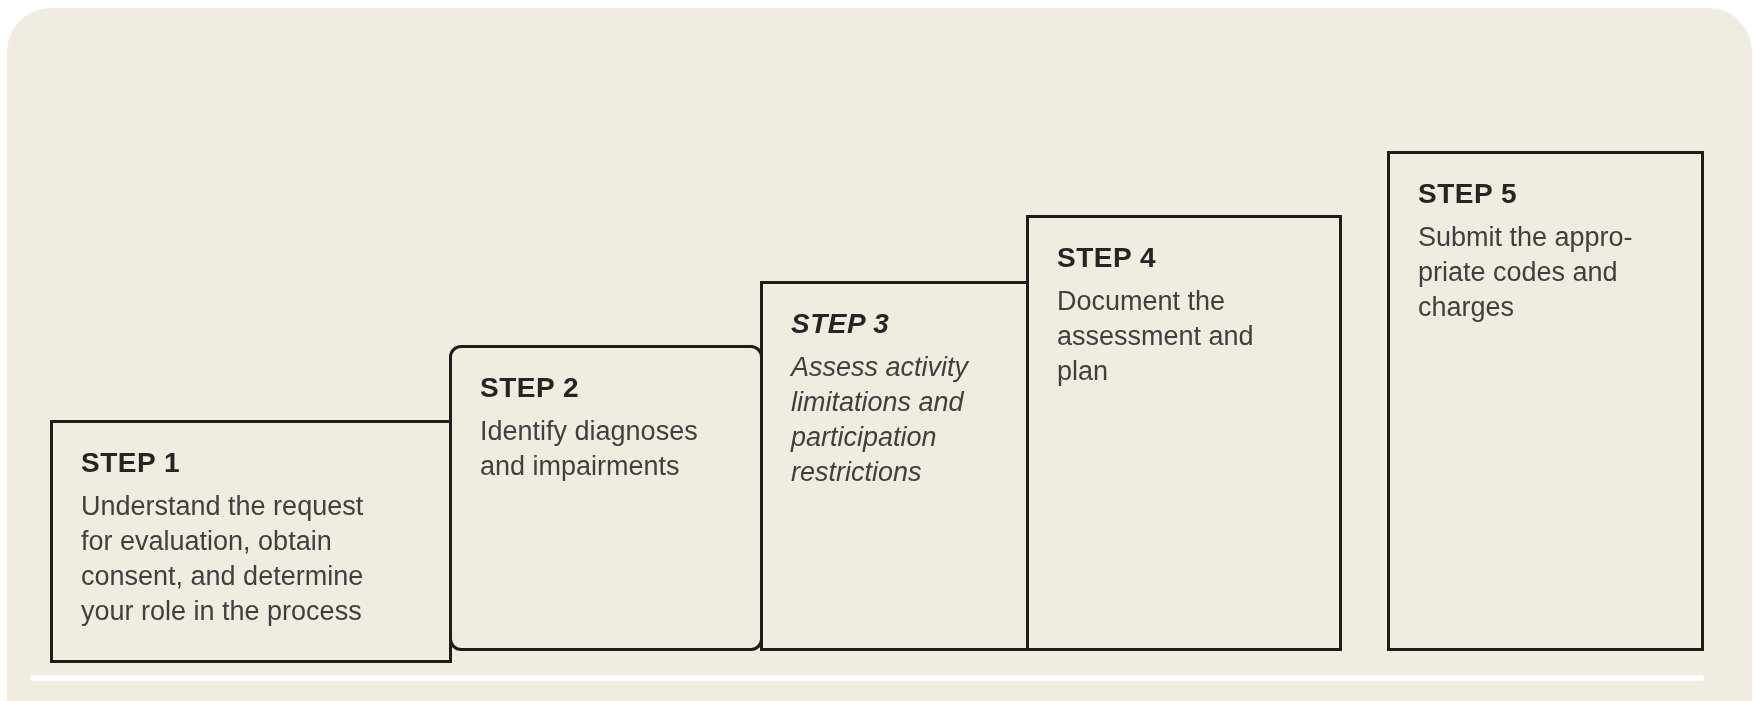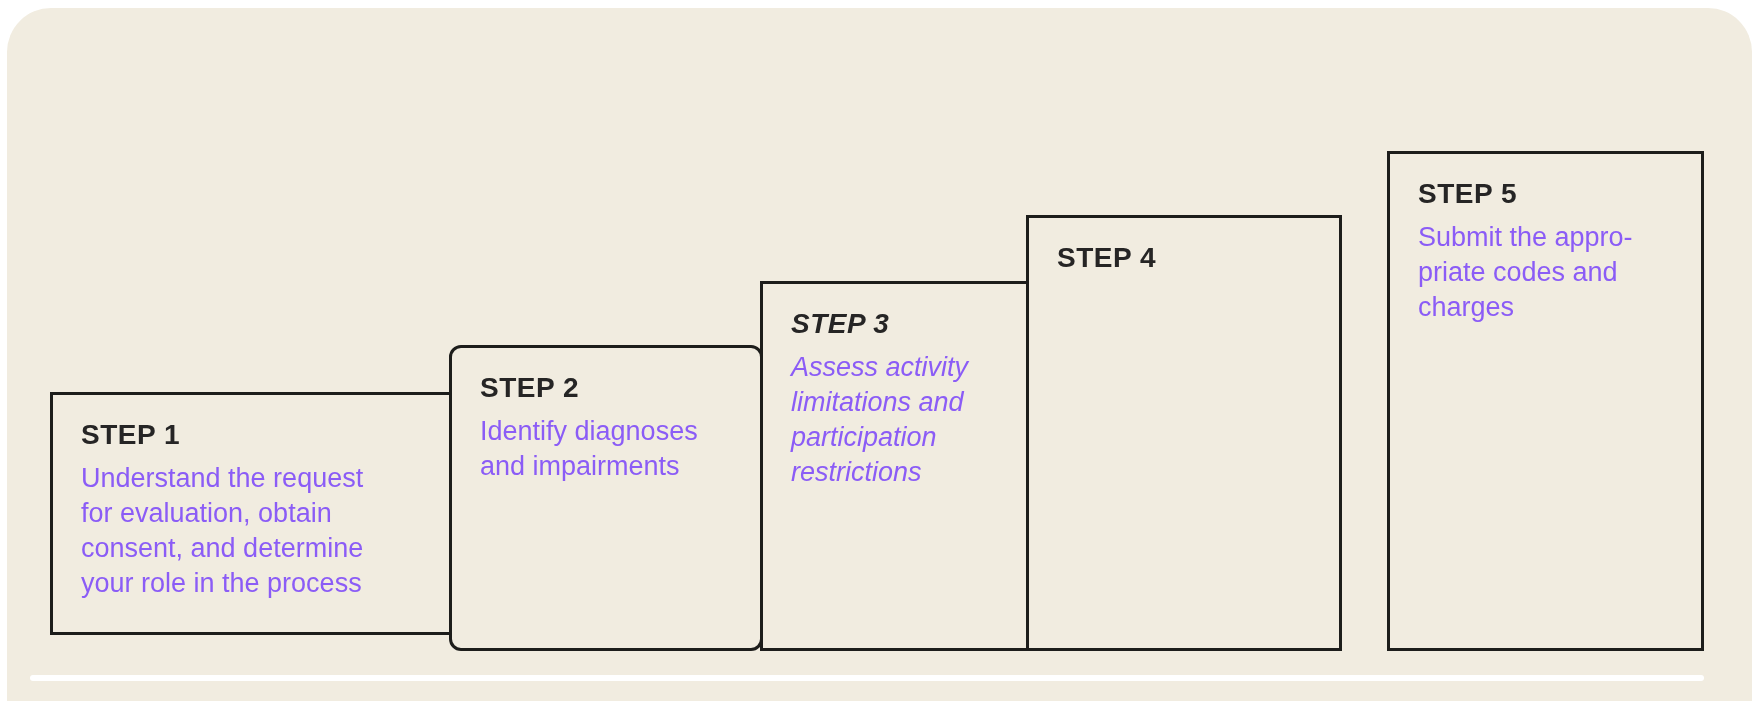--- a/index.html
+++ b/index.html
@@ -40,41 +40,41 @@
     font-size: 28px;
     font-weight: 700;
     letter-spacing: 0.5px;
     color: #262525;
     margin: 0 0 10px 0;
   }
   .step-desc {
     font-size: 27px;
     font-weight: 400;
     line-height: 35px;
-    color: #8b5cf6;
+    color: #404040;
     white-space: pre-line;
     margin: 0;
   }
   .baseline-rule {
     position: absolute;
     left: 30px;
     top: 675px;
     width: 1674px;
     height: 6px;
     background: #ffffff;
     border-radius: 3px;
   }
 </style>
 </head>
 <body>
 
 <div class="stage">
   <div class="panel">
 
-    <div class="step-box step-1" style="left:43px; top:384px;">
+    <div class="step-box step-1" style="left:43px; top:412px;">
       <p class="step-title">STEP 1</p>
       <p class="step-desc">Understand the request
 for evaluation, obtain
 consent, and determine
 your role in the process</p>
     </div>
 
     <div class="step-box step-2" style="left:442px; top:337px;">
       <p class="step-title">STEP 2</p>
       <p class="step-desc">Identify diagnoses
@@ -84,20 +84,23 @@
     <div class="step-box step-3" style="left:753px; top:273px;">
       <p class="step-title">STEP 3</p>
       <p class="step-desc">Assess activity
 limitations and
 participation
 restrictions</p>
     </div>
 
     <div class="step-box step-4" style="left:1019px; top:207px;">
       <p class="step-title">STEP 4</p>
+      <p class="step-desc">Document the
+assessment and
+plan</p>
     </div>
 
     <div class="step-box step-5" style="left:1380px; top:143px;">
       <p class="step-title">STEP 5</p>
       <p class="step-desc">Submit the appro-
 priate codes and
 charges</p>
     </div>
 
     <div class="baseline-rule" style="left:23px; top:667px;"></div>

